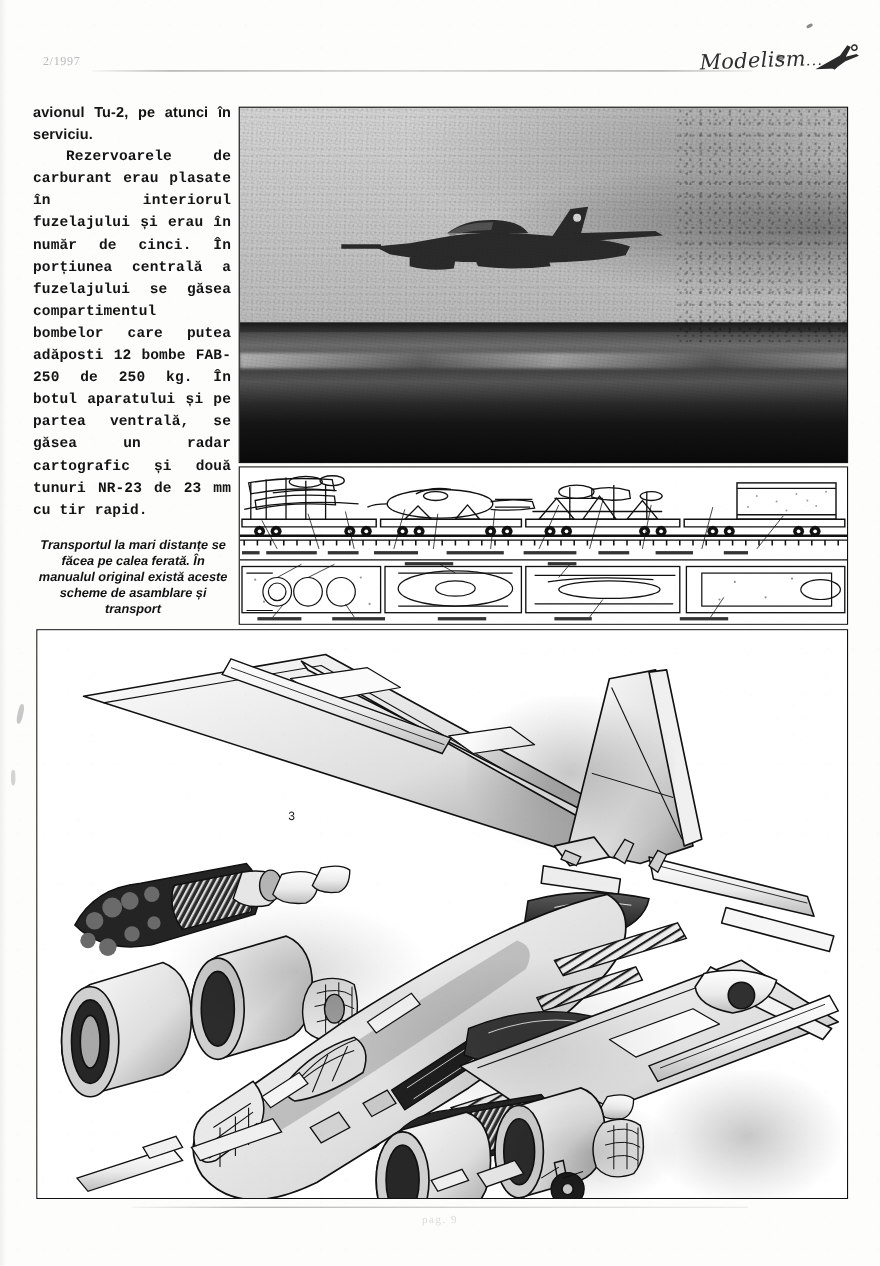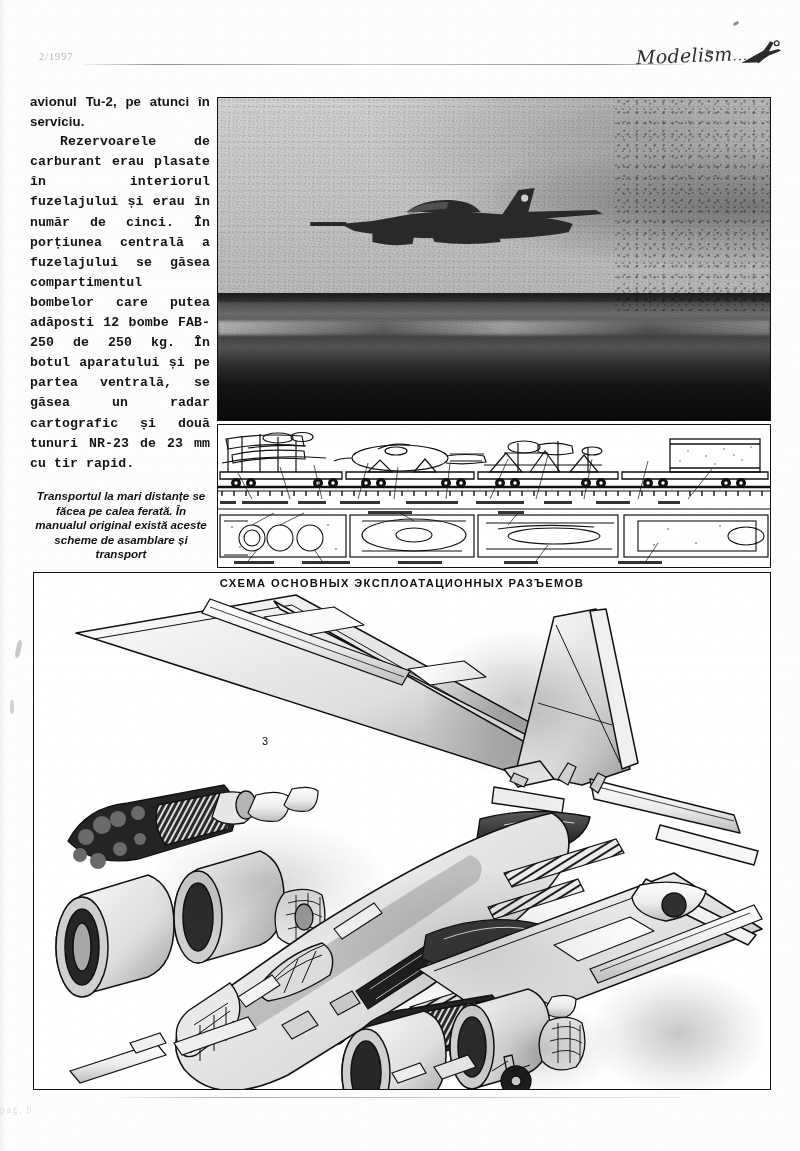--- a/index.html
+++ b/index.html
@@ -127,21 +127,21 @@
     position:absolute;pointer-events:none;z-index:5;
     background:radial-gradient(ellipse at center, rgba(0,0,0,.40) 0%, rgba(0,0,0,.13) 48%, rgba(0,0,0,0) 75%);
   }
 
   
   .ftr-rule{
     position:absolute;left:120px;top:1097px;width:560px;height:1px;
     background:linear-gradient(90deg,rgba(70,70,70,.06),rgba(70,70,70,.45) 20%,rgba(70,70,70,.28) 60%,rgba(70,70,70,.10));
   }
   .ftr-page{
-    position:absolute;left:0;right:0;top:1104px;
+    position:absolute;left:0;right:0;top:1104px;text-align:center;
     font-size:10px;color:#dcdcdc;letter-spacing:1.4px;
     font-family:"Liberation Serif","DejaVu Serif",serif;
   }
   .edge-l{position:absolute;left:0;top:0;width:6px;height:1151px;background:linear-gradient(90deg,rgba(0,0,0,.05),transparent);}
 </style>
 </head>
 <body>
 
 <div class="page">
 
@@ -379,21 +379,20 @@
         <rect x="180" y="136" width="44" height="3"></rect>
         <rect x="286" y="136" width="34" height="3"></rect>
         <rect x="400" y="136" width="44" height="3"></rect>
         <rect x="150" y="86" width="44" height="3"></rect>
         <rect x="280" y="86" width="26" height="3"></rect>
       </g>
     </svg>
   </div>
 
   <div class="big">
-    <div class="big-title">СХЕМА ОСНОВНЫХ ЭКСПЛОАТАЦИОННЫХ РАЗЪЕМОВ</div>
 
     <svg viewBox="0 0 736 516" preserveAspectRatio="none">
       <defs>
         <linearGradient id="mtl" x1="0" y1="0" x2="0" y2="1">
           <stop offset="0%" stop-color="#ffffff"></stop>
           <stop offset="55%" stop-color="#ebebeb"></stop>
           <stop offset="100%" stop-color="#bdbdbd"></stop>
         </linearGradient>
         <linearGradient id="mtl2" x1="0" y1="0" x2="1" y2="1">
           <stop offset="0%" stop-color="#fdfdfd"></stop>

